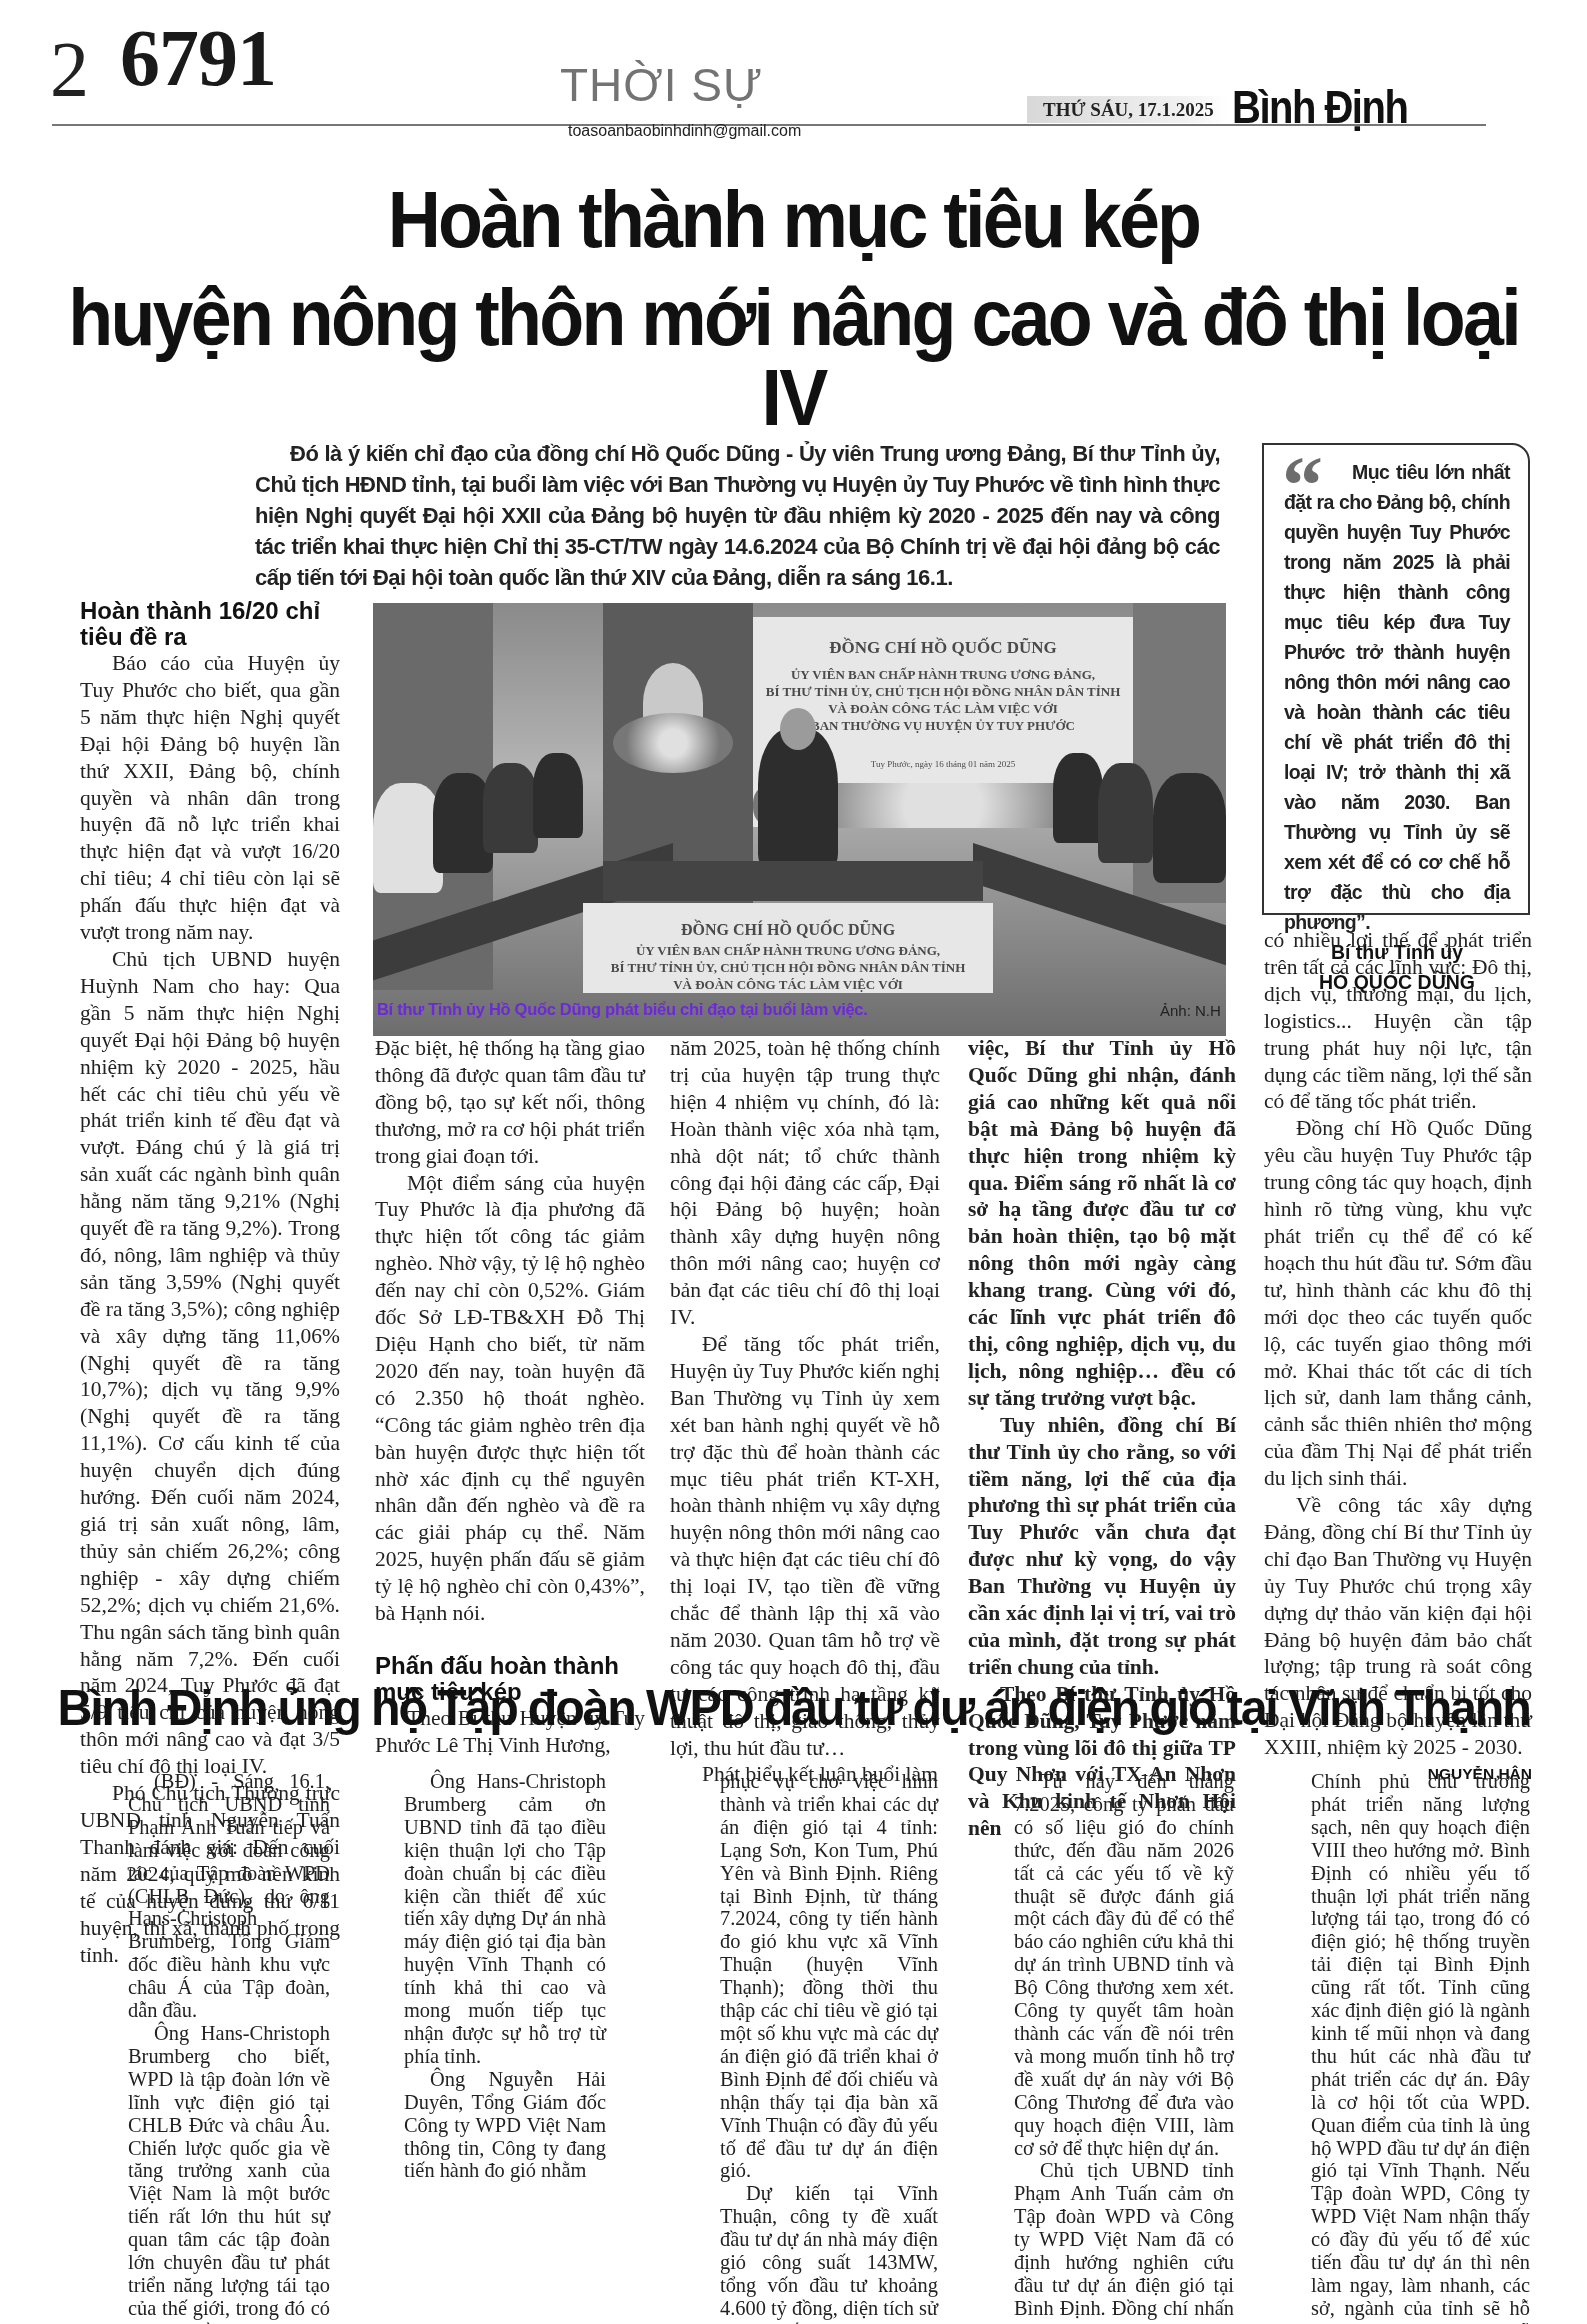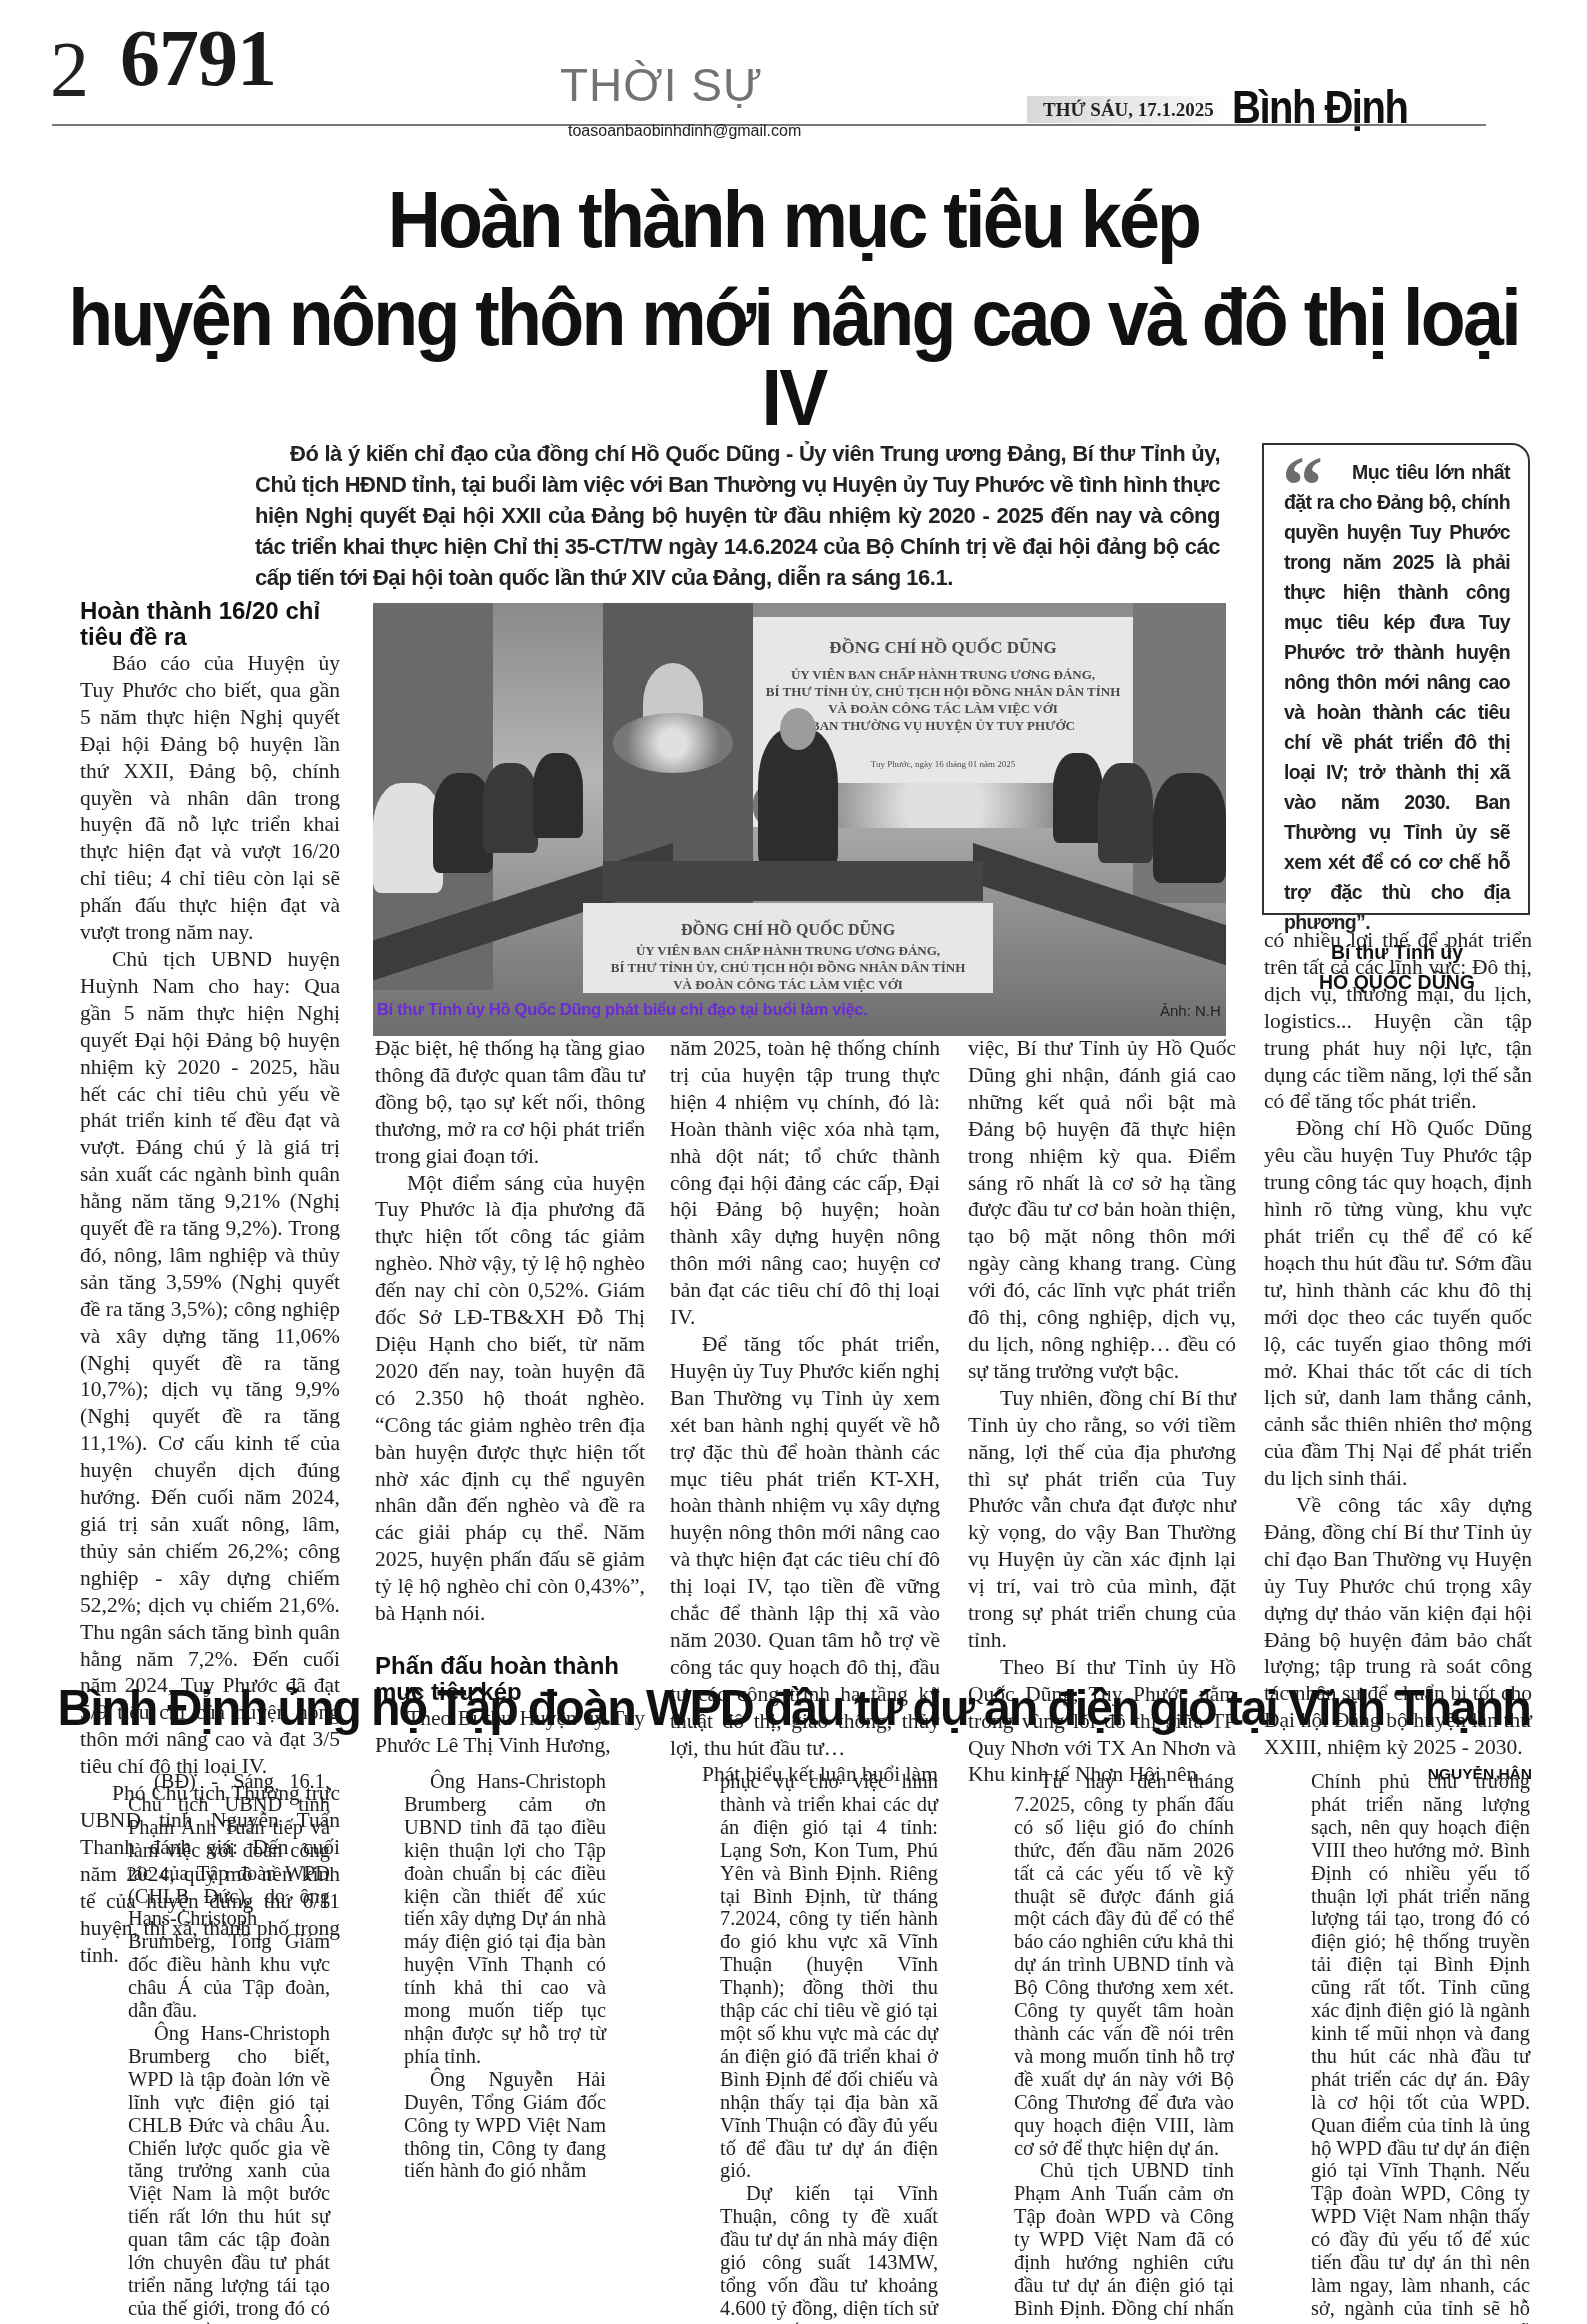--- a/index.html
+++ b/index.html
@@ -26,21 +26,21 @@
   #sapo { left: 255px; top: 438px; width: 965px; font-family: "Liberation Sans", sans-serif; font-weight: bold; font-size: 22px; line-height: 31px; text-align: justify; color: #222; text-indent: 35px; letter-spacing: -0.5px; }
 
   
   .col { font-size: 21.5px; line-height: 26.9px; text-align: justify; color: #222; }
   .col p { text-indent: 32px; }
   .subhead { font-family: "Liberation Sans", sans-serif; font-weight: bold; font-size: 24px; line-height: 26px; color: #111; text-indent: 0 !important; text-align: left; }
 
   #col1 { left: 80px; top: 598px; width: 260px; }
   #col2 { left: 375px; top: 1035px; width: 270px; }
   #col3 { left: 670px; top: 1035px; width: 270px; }
-  #col4 { left: 968px; top: 1035px; width: 268px; }
+  #col4 { left: 968px; top: 1035px; width: 268px; font-weight: bold; }
   #col5 { left: 1264px; top: 927px; width: 268px; }
 
   
   #photo { left: 373px; top: 603px; width: 853px; height: 433px; background: linear-gradient(180deg,#8a8a8a 0%, #b5b5b5 40%, #6d6d6d 100%); overflow: hidden; }
   .ph-banner { position: absolute; background: #e7e7e7; text-align: center; font-family: "Liberation Serif", serif; font-weight: bold; color: #4a4a4a; }
   #photo-banner-top { left: 380px; top: 14px; width: 380px; height: 210px; padding-top: 22px; font-size: 13px; line-height: 17px; }
   #photo-banner-top .big { font-size: 17px; margin-bottom: 10px; }
   #photo-banner-bottom { left: 210px; top: 300px; width: 410px; height: 90px; padding-top: 18px; font-size: 13px; line-height: 17px; }
   #photo-banner-bottom .big { font-size: 16px; margin-bottom: 4px; }
   .ph-date { font-size: 9px; font-weight: normal; margin-top: 22px; }

